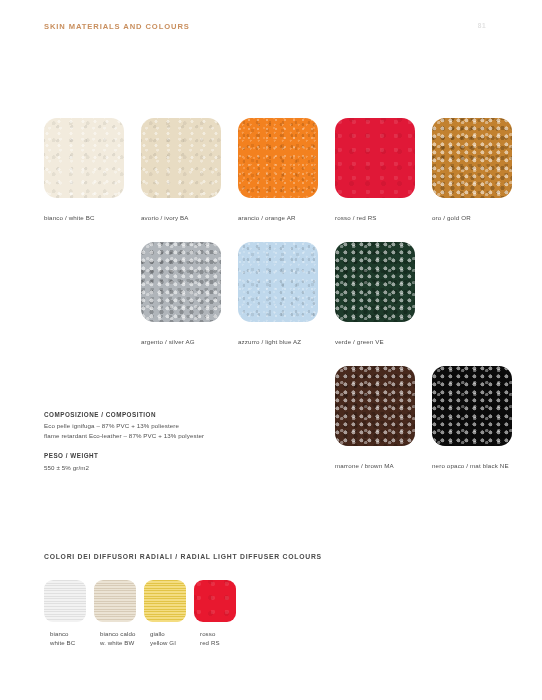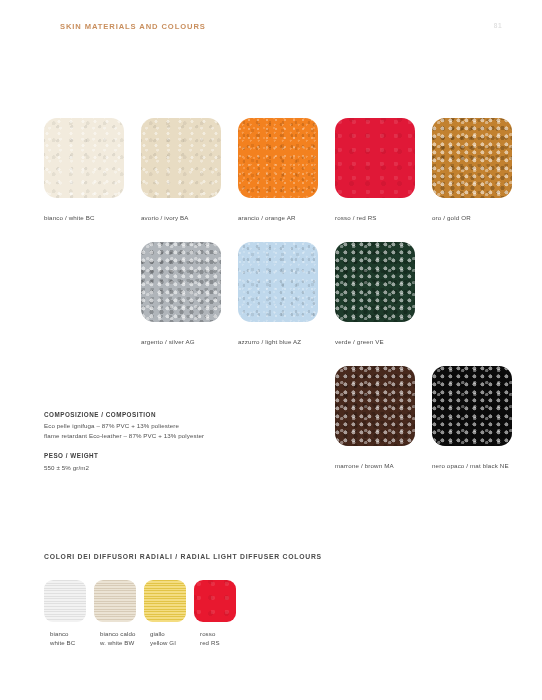--- a/index.html
+++ b/index.html
@@ -13,21 +13,21 @@
     height: 700px;
     position: relative;
     font-family: "Liberation Sans", sans-serif;
     color: #3a3a3a;
     overflow: hidden;
   }
 
   
   .page-header {
     position: absolute;
-    left: 16px; top: 0;
+    left: 0; top: 0;
     width: 508px;
     height: 46px;
   }
   .section-title {
     position: absolute;
     left: 44px;
     top: 22px;
     font-size: 7.6px;
     letter-spacing: 0.9px;
     font-weight: bold;

